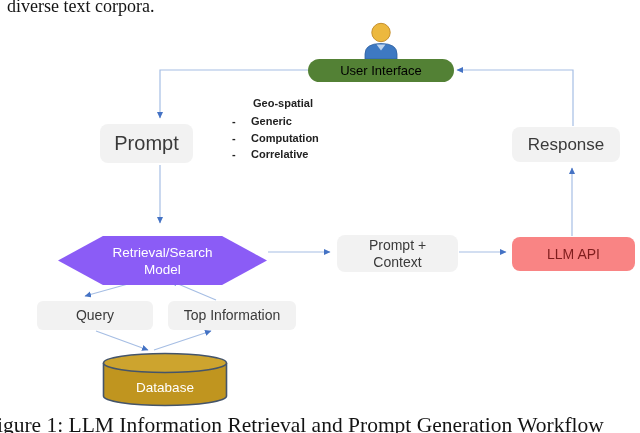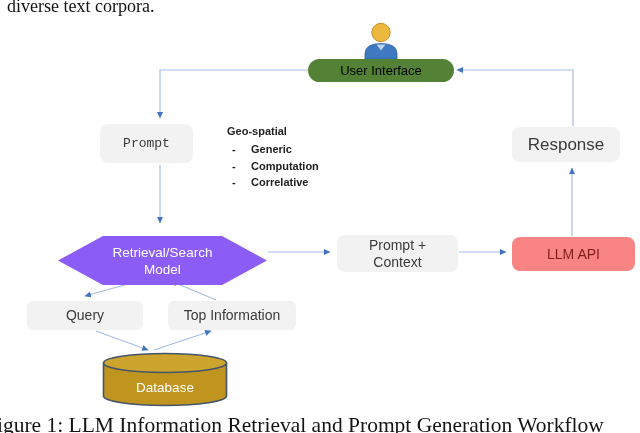--- a/index.html
+++ b/index.html
@@ -13,36 +13,36 @@
   svg.overlay{position:absolute;left:0;top:0;pointer-events:none;}
   .node{
     position:absolute;display:flex;align-items:center;justify-content:center;
     text-align:center;background:#f2f2f2;color:#3a3a3a;font-size:14px;
     border-radius:8px;line-height:17px;
   }
   .node-ui{
     left:308px;top:59px;width:146px;height:23px;border-radius:12px;
     background:#538135;color:#000000;font-size:13px;text-align:right;
   }
-  .node-prompt{left:100px;top:124px;width:93px;height:39px;font-size:13px;font-family:Liberation Mono, monospace;}
+  .node-prompt{left:100px;top:124px;width:93px;height:39px;font-size:20px;}
   .node-response{left:512px;top:127px;width:108px;height:35px;font-size:17px;}
   .node-model{
     left:58px;top:236px;width:209px;height:49px;background:#8b5cf6;color:#ffffff;
     font-size:13.5px;border-radius:0;
     clip-path:polygon(0% 50%,21.5% 0%,78.5% 0%,100% 50%,78.5% 100%,21.5% 100%);
   }
   .node-pc{left:337px;top:235px;width:121px;height:37px;}
   .node-llm{left:512px;top:237px;width:123px;height:34px;background:#F98484;color:#7f1d1d;}
-  .node-query{left:27px;top:301px;width:116px;height:29px;border-radius:6px;}
+  .node-query{left:37px;top:301px;width:116px;height:29px;border-radius:6px;}
   .node-topinfo{left:168px;top:301px;width:128px;height:29px;border-radius:6px;}
   .anno{
     position:absolute;left:227px;top:97px;width:112px;color:#222222;
     font-size:11px;font-weight:700;line-height:13px;
   }
-  .anno-head{text-align:left;margin-top:28px;}
+  .anno-head{text-align:center;}
   .anno-items{margin-top:3px;}
   .anno-item{display:flex;line-height:16.5px;}
   .anno-dash{width:24px;padding-left:5px;box-sizing:border-box;}
   .dbsvg{position:absolute;left:101px;top:350px;}
   .usersvg{position:absolute;left:363px;top:21px;}
 </style>
 </head>
 <body>
 
 <div class="canvas">

